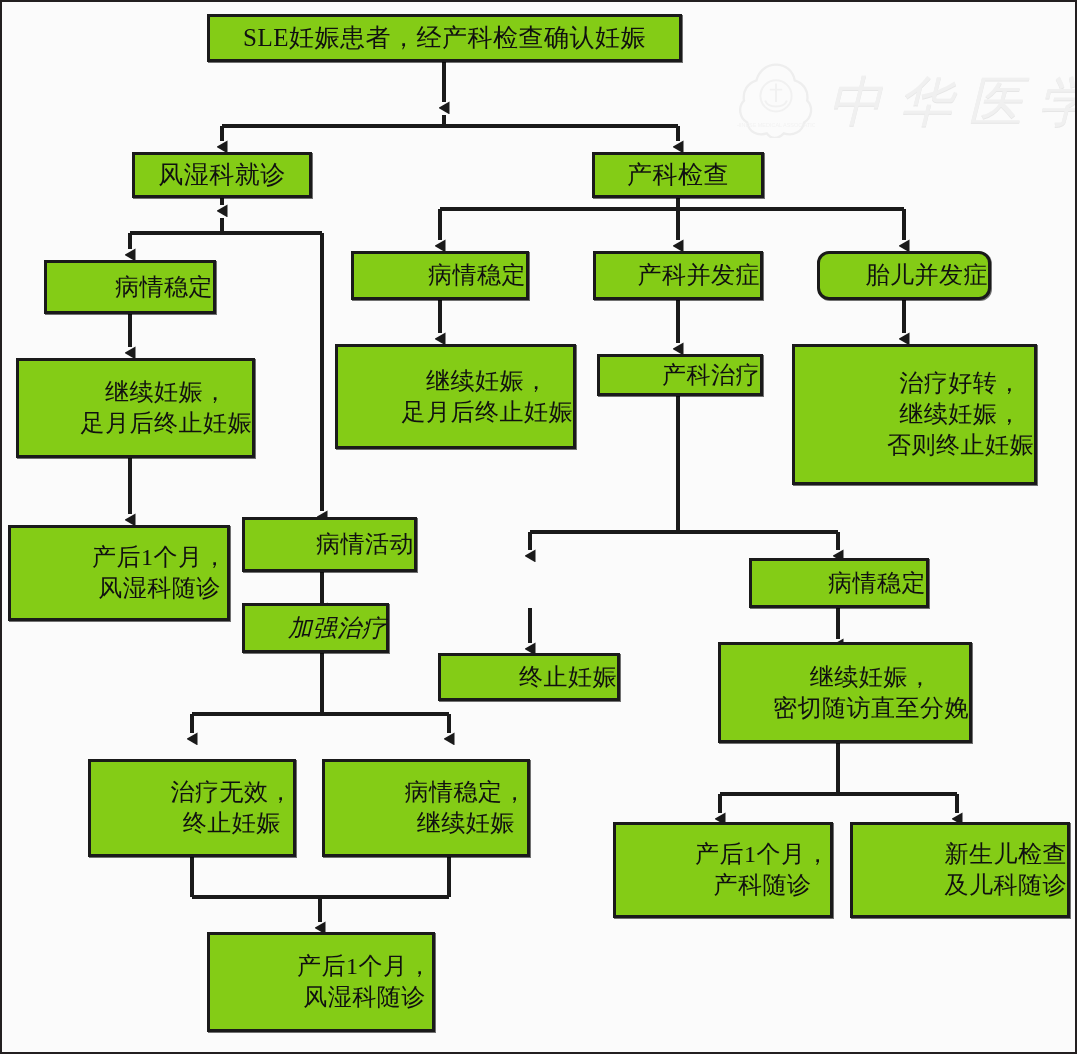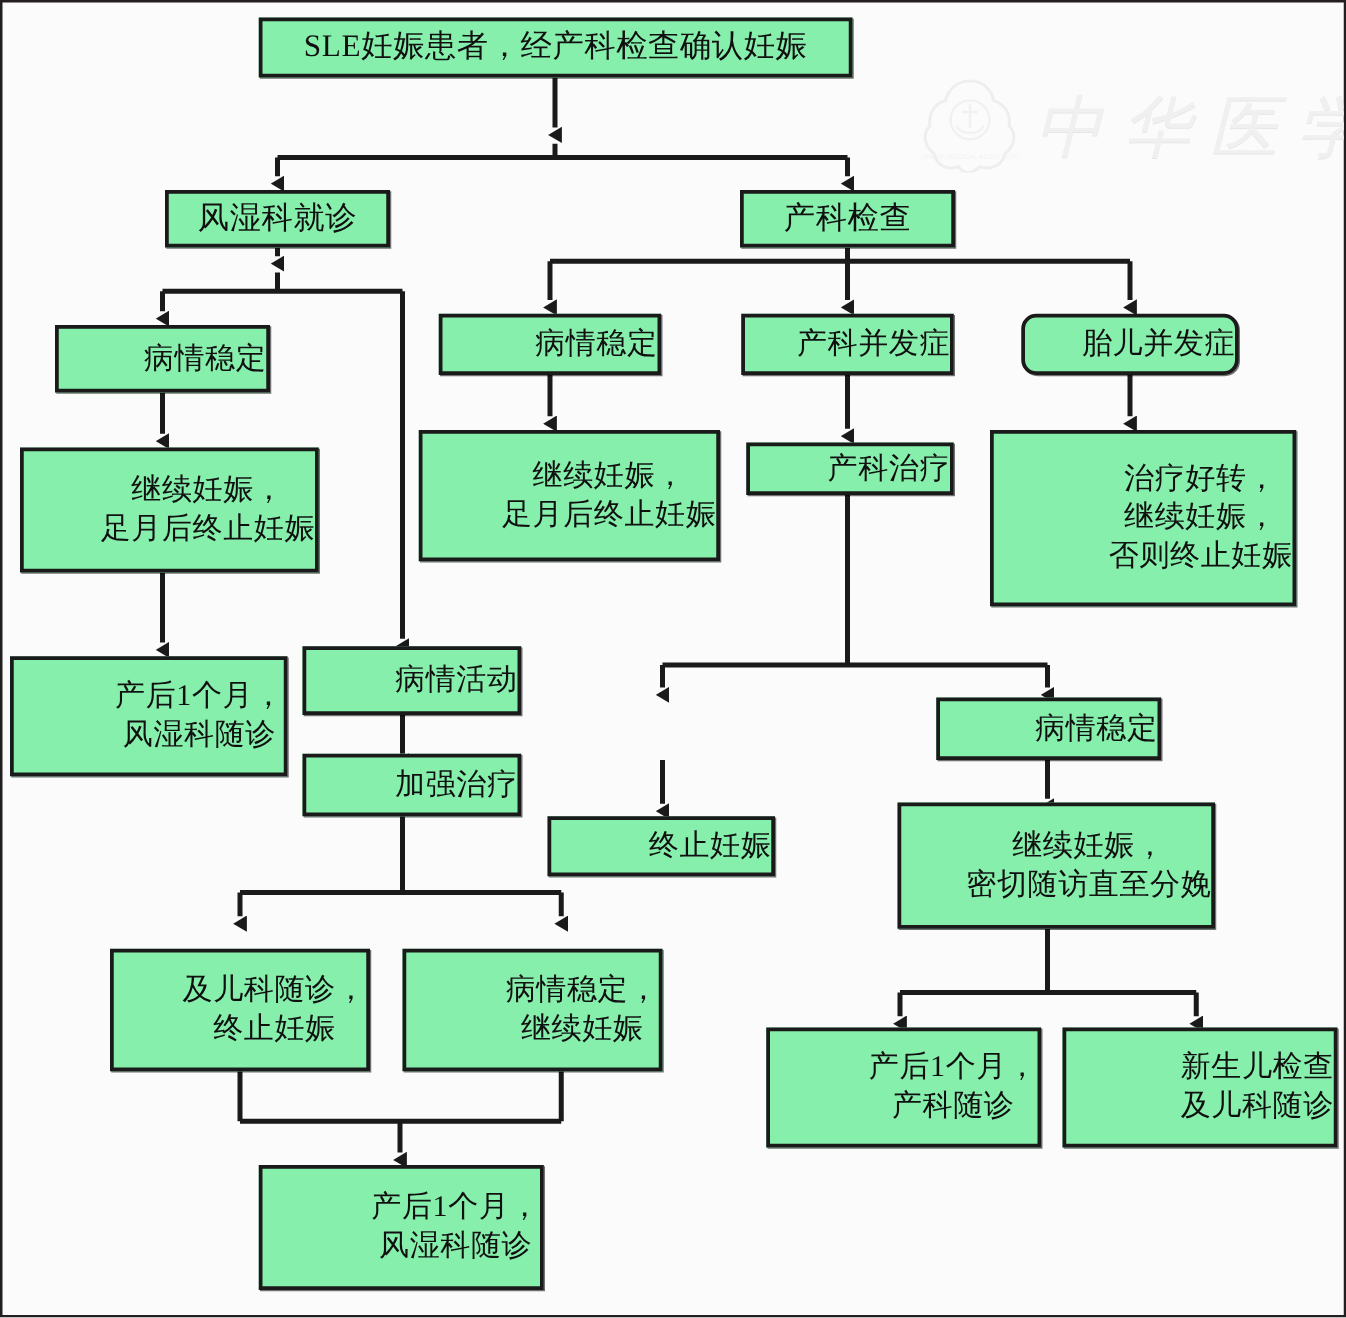--- a/index.html
+++ b/index.html
@@ -15,21 +15,21 @@
     background: #fbfbfb;
     border: 2px solid #231f20;
     box-sizing: border-box;
     overflow: hidden;
     font-family: "Liberation Serif", "DejaVu Serif", serif;
   }
   .node {
     position: absolute;
     box-sizing: border-box;
     border: 3px solid #1a1a1a;
-    background: #86efac;
+    background: #84cc16;
     display: flex;
     align-items: center;
     justify-content: center;
     text-align: center;
     color: #101010;
     line-height: 1.28;
     letter-spacing: 0.5px;
     font-weight: 500;
     z-index: 3;
     box-shadow: 1px 1px 0 rgba(0,0,0,0.55);
@@ -194,40 +194,40 @@
 
   <div class="node fs-24" style="left:6px; top:523px; width:222px; height:96px;">
     <span>产后1个月，
 风湿科随诊</span>
   </div>
 
   <div class="node fs-24" style="left:240px; top:515px; width:175px; height:55px;">
     <span>病情活动</span>
   </div>
 
-  <div class="node fs-24" style="left:240px; top:601px; width:175px; height:50px;">
+  <div class="node fs-24" style="left:240px; top:601px; width:147px; height:50px;font-style:italic;">
     <span>加强治疗</span>
   </div>
 
 
   <div class="node fs-24" style="left:747px; top:556px; width:180px; height:50px;">
     <span>病情稳定</span>
   </div>
 
   <div class="node fs-24" style="left:436px; top:651px; width:182px; height:48px;">
     <span>终止妊娠</span>
   </div>
 
   <div class="node fs-24" style="left:716px; top:640px; width:254px; height:101px;">
     <span>继续妊娠，
 密切随访直至分娩</span>
   </div>
 
   <div class="node fs-24" style="left:86px; top:757px; width:208px; height:98px;">
-    <span>及儿科随诊，
+    <span>治疗无效，
 终止妊娠</span>
   </div>
 
   <div class="node fs-24" style="left:320px; top:757px; width:208px; height:98px;padding-left:32px;">
     <span>病情稳定，
 继续妊娠</span>
   </div>
 
   <div class="node fs-24" style="left:611px; top:820px; width:220px; height:96px;">
     <span>产后1个月，

